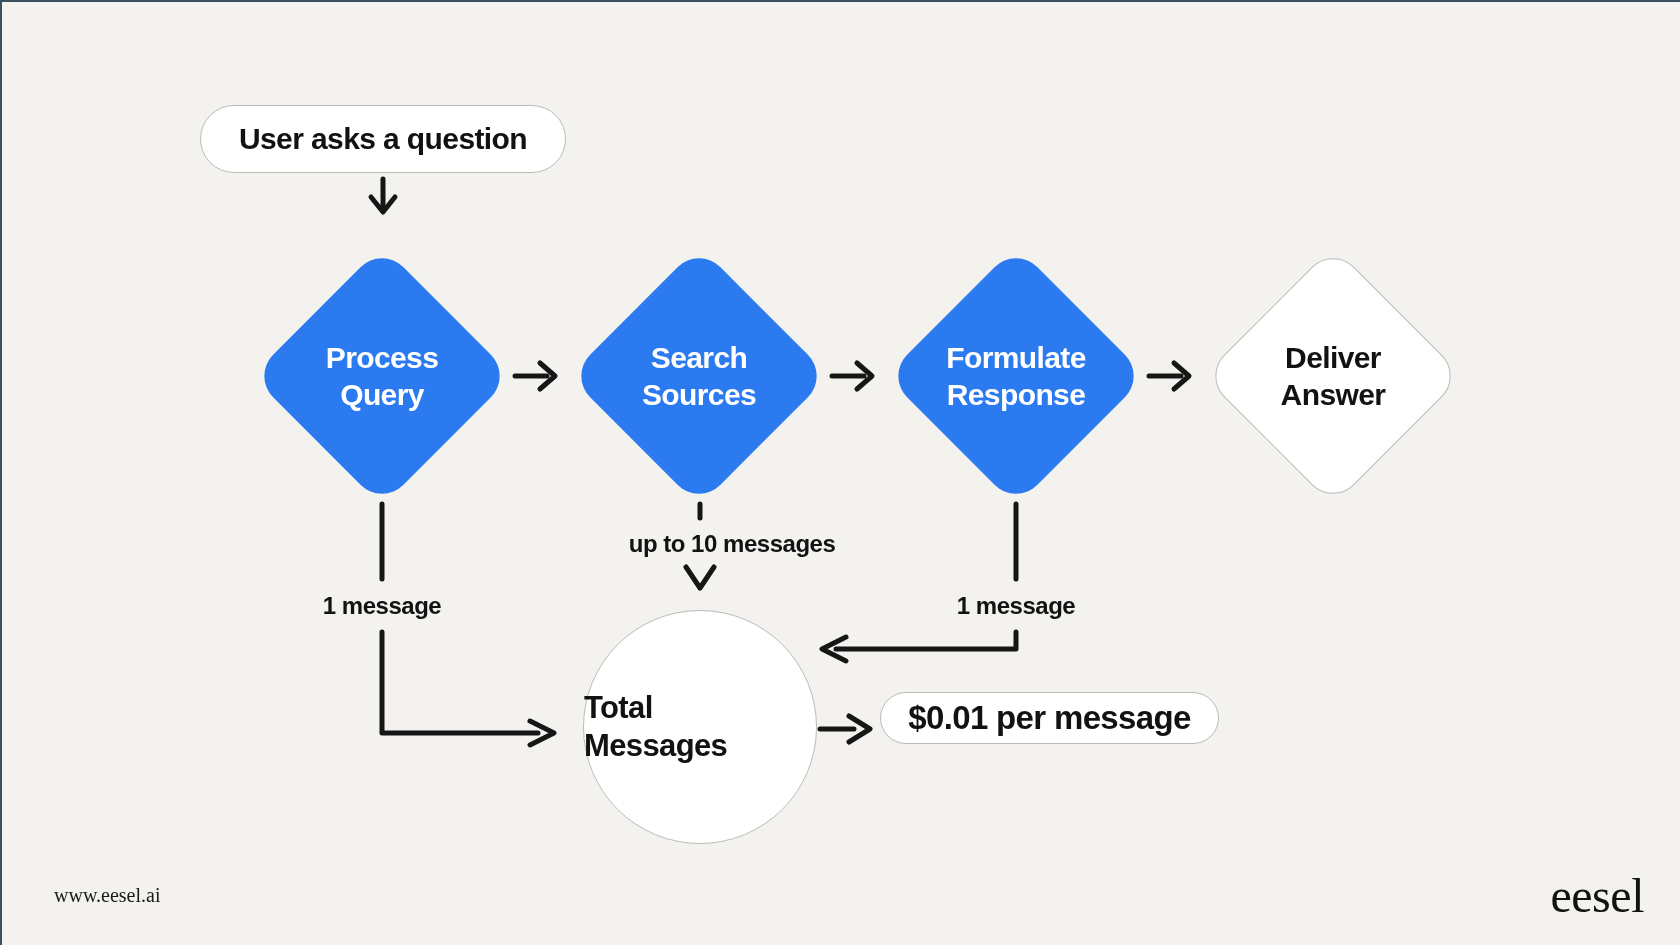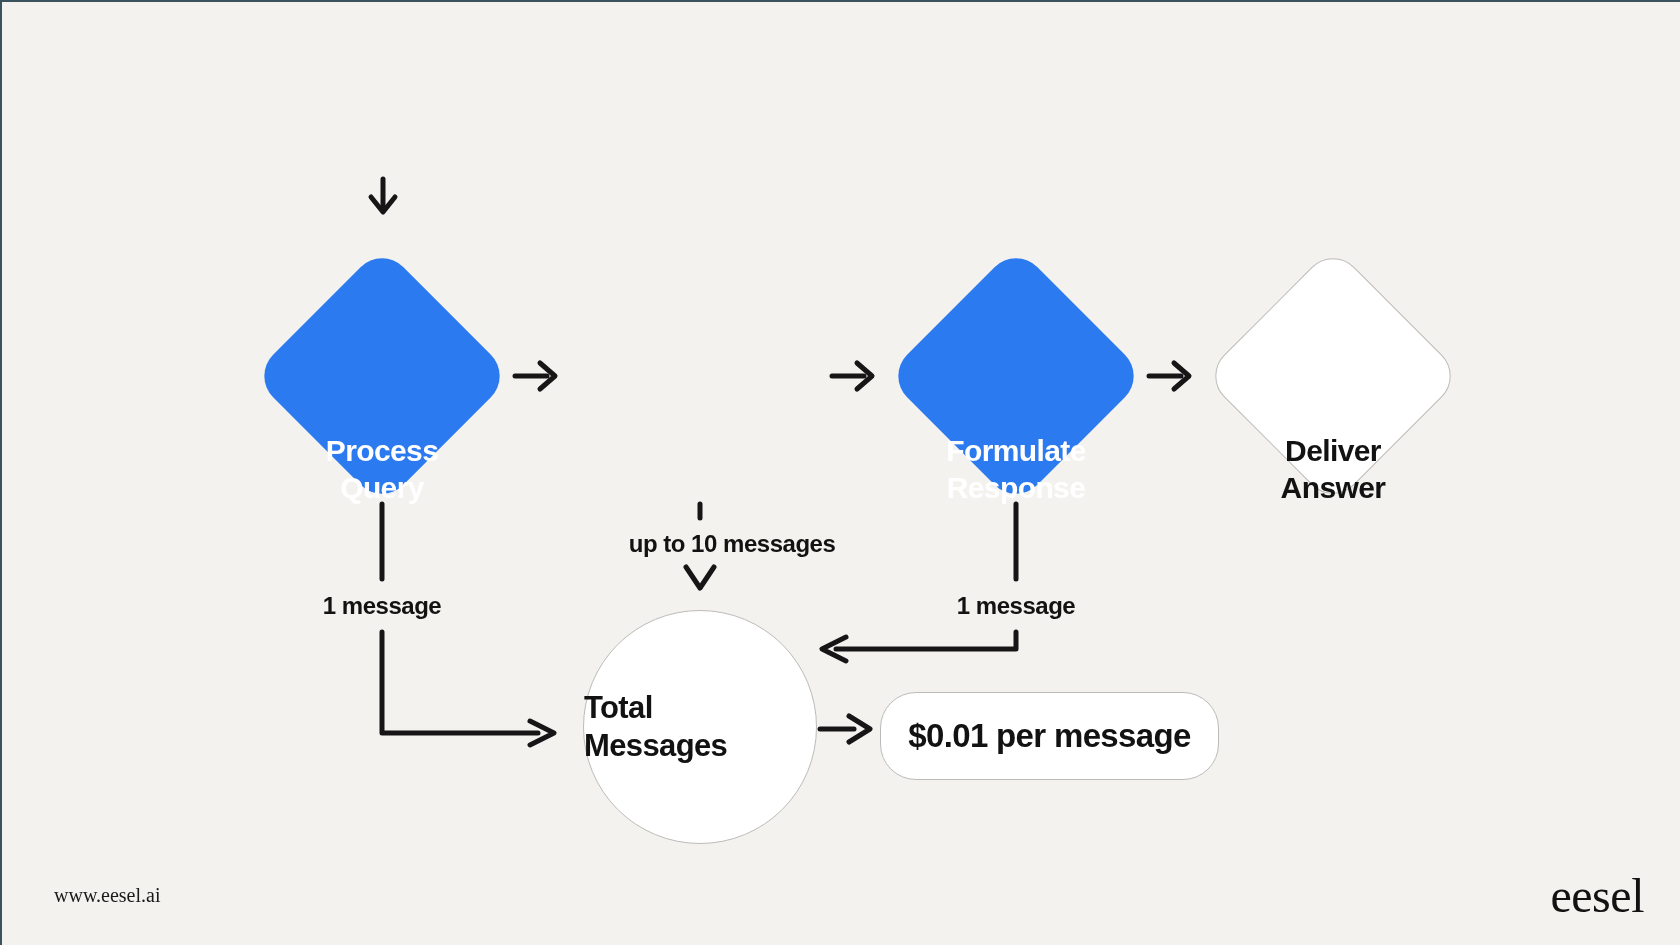--- a/index.html
+++ b/index.html
@@ -18,32 +18,32 @@
   svg.connectors{position:absolute;left:0;top:0;width:1680px;height:945px;pointer-events:none;}
   svg.connectors path{stroke:var(--arrow,#161616);stroke-width:5;fill:none;stroke-linecap:round;stroke-linejoin:round;}
 
   .pill{
     position:absolute;display:flex;align-items:center;justify-content:center;
     background:var(--nodewhite,#ffffff);border:1px solid var(--nodeborder,#bdbbb8);
     border-radius:36px;color:var(--textdark,#121212);
     font-weight:700;letter-spacing:-0.02em;box-sizing:border-box;
   }
   .start-pill{left:198px;top:103px;width:366px;height:68px;font-size:30px;}
-  .price-pill{left:878px;top:690px;width:339px;height:88px;font-size:33px;}
+  .price-pill{left:878px;top:690px;width:339px;height:52px;font-size:33px;}
 
   .diamond{position:absolute;width:260px;height:260px;transform:translate(-50%,-50%);}
   .diamond .shape{
     position:absolute;left:50%;top:50%;width:184px;height:184px;
     transform:translate(-50%,-50%) rotate(45deg);border-radius:30px;box-sizing:border-box;
   }
   .diamond .shape.blue{background:var(--blue,#2b7af0);}
   .diamond .shape.white{background:var(--nodewhite,#ffffff);border:1px solid var(--nodeborder,#bdbbb8);}
   .diamond .dlabel{
     position:absolute;inset:0;display:flex;flex-direction:column;
-    align-items:center;justify-content:flex-end;text-align:center;
+    align-items:center;justify-content:center;text-align:center;
     font-weight:700;font-size:30px;line-height:37px;letter-spacing:-0.02em;
   }
   .diamond .dlabel.light{color:var(--textwhite,#ffffff);}
   .diamond .dlabel.dark{color:var(--textdark,#121212);}
   .diamond .dlabel span{display:block;}
 
   .circle-node{
     position:absolute;left:581px;top:608px;width:234px;height:234px;border-radius:50%;
     background:var(--nodewhite,#ffffff);border:1px solid var(--nodeborder,#bdbbb8);
     display:flex;flex-direction:column;align-items:flex-start;justify-content:center;text-align:center;
@@ -104,29 +104,39 @@
       <path d="M1014,502 V577"></path>
       <path d="M1014,630 V647 H834"></path>
       <path d="M844,635 L820,647 L844,659"></path>
     </g>
     <g>
       <path d="M818,727 H852"></path>
       <path d="M847,714 L868,727 L847,740"></path>
     </g>
   </svg>
 
+  <div class="pill start-pill">
+    <span>User asks a question</span>
+  </div>
 
   <div class="diamond" style="left:380px;top:374px;">
     <div class="shape blue"></div>
     <div class="dlabel light">
       <span>Process</span>
       <span>Query</span>
     </div>
   </div>
 
+  <div class="diamond" style="left:697px;top:374px;">
+    <div class="shape blue"></div>
+    <div class="dlabel light">
+      <span>Search</span>
+      <span>Sources</span>
+    </div>
+  </div>
 
   <div class="diamond" style="left:1014px;top:374px;">
     <div class="shape blue"></div>
     <div class="dlabel light">
       <span>Formulate</span>
       <span>Response</span>
     </div>
   </div>
 
   <div class="diamond" style="left:1331px;top:374px;">

